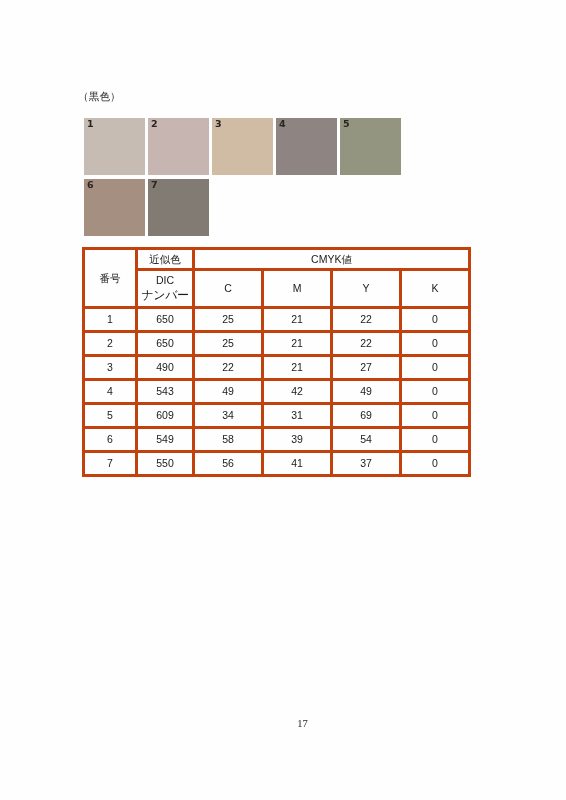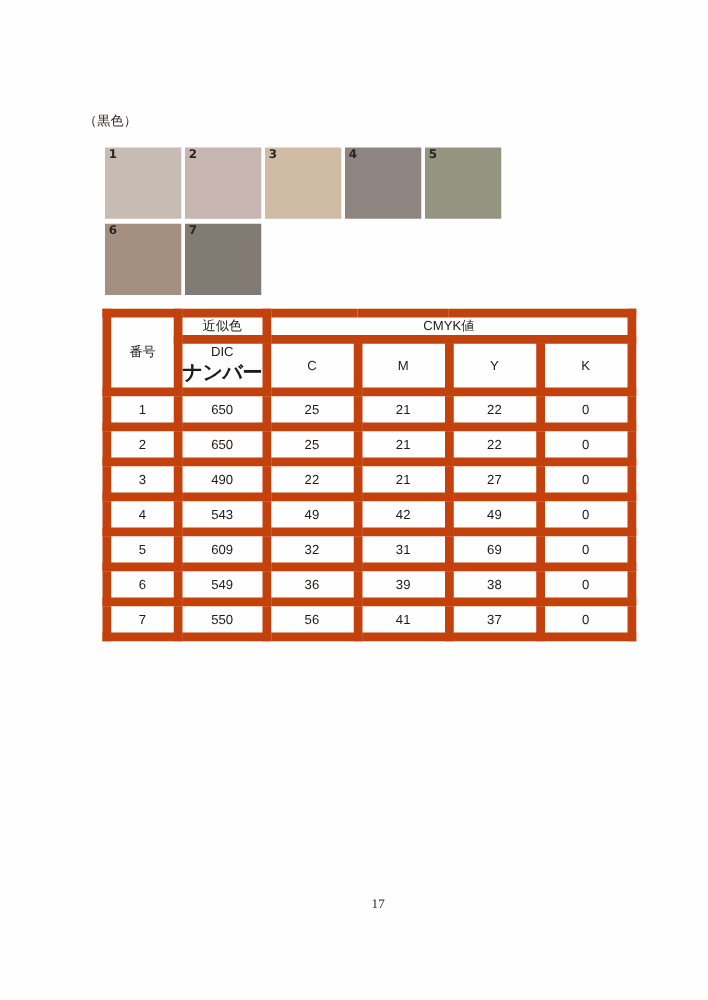--- a/index.html
+++ b/index.html
@@ -19,21 +19,21 @@
   .page {
     position: relative;
     width: 566px;
     height: 800px;
     background: #fefefe;
   }
 
   
   .section-label {
     position: absolute;
-    left: 67px;
+    left: 78px;
     top: 90px;
     font-size: 10.5px;
     letter-spacing: 0.2px;
     color: #2b2723;
     white-space: nowrap;
   }
 
   
   .swatch-grid {
     position: absolute;
@@ -67,21 +67,21 @@
   
   .cmyk-table {
     position: absolute;
     left: 82px;
     top: 247px;
     border-collapse: collapse;
     font-size: 10.5px;
     color: #1d1a17;
   }
   .cmyk-table td, .cmyk-table th {
-    border: 7px solid #c2410c;
+    border: 3px solid #c2410c;
     text-align: center;
     vertical-align: middle;
     font-weight: normal;
     padding: 0;
     line-height: 1.15;
   }
   .col-no     { width: 50px; }
   .col-dic    { width: 54px; }
   .col-cmyk   { width: 66px; }
 
@@ -93,22 +93,21 @@
     display: block;
     line-height: 1.25;
     padding: 1px 0;
   }
   .dic-stack span {
     display: block;
     white-space: nowrap;
   }
   .dic-kana {
     letter-spacing: -0.4px;
-    font-size: 16px;
-    font-weight: bold;
+    font-size: 12px;
   }
 
   
   .page-number {
     position: absolute;
     left: 0;
     right: 0;
     top: 718px;
     text-align: center;
     font-size: 10.5px;
@@ -201,31 +200,31 @@
         <td>4</td>
         <td>543</td>
         <td>49</td>
         <td>42</td>
         <td>49</td>
         <td>0</td>
       </tr>
       <tr class="data-row">
         <td>5</td>
         <td>609</td>
-        <td>32</td>
+        <td>34</td>
         <td>31</td>
         <td>69</td>
         <td>0</td>
       </tr>
       <tr class="data-row">
         <td>6</td>
         <td>549</td>
-        <td>36</td>
+        <td>58</td>
         <td>39</td>
-        <td>38</td>
+        <td>54</td>
         <td>0</td>
       </tr>
       <tr class="data-row">
         <td>7</td>
         <td>550</td>
         <td>56</td>
         <td>41</td>
         <td>37</td>
         <td>0</td>
       </tr>

